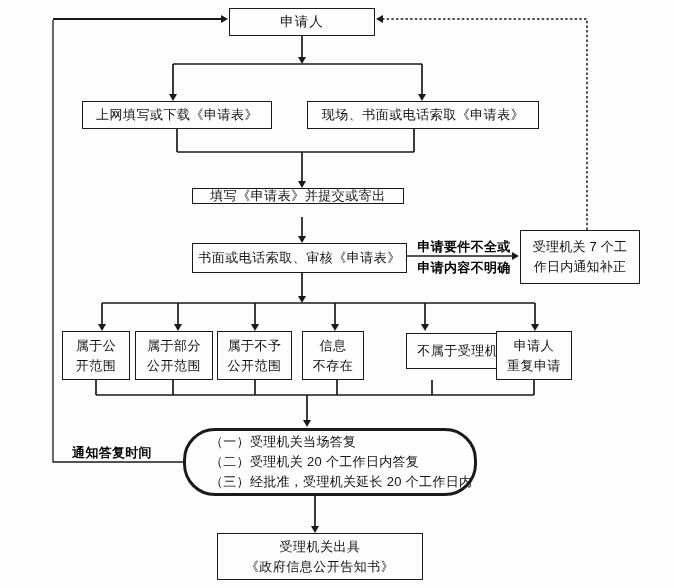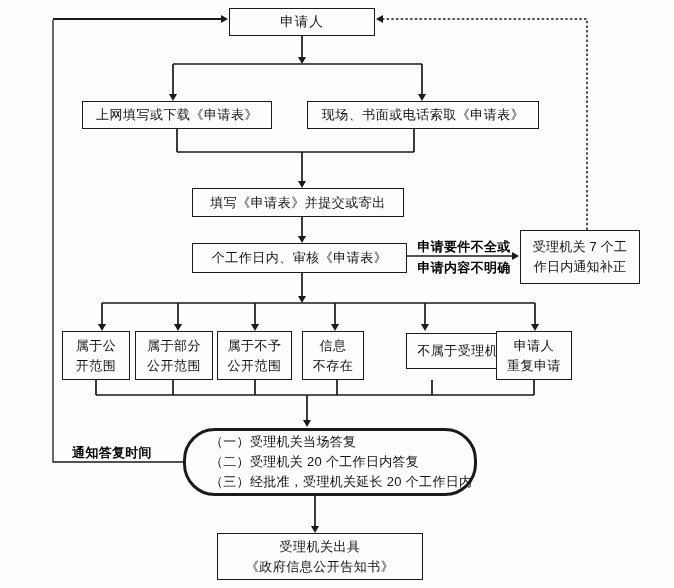--- a/index.html
+++ b/index.html
@@ -91,26 +91,26 @@
   </div>
 
   <div class="node" style="left:82px;top:101px;width:190px;height:28px;">
     <span>上网填写或下载《申请表》</span>
   </div>
 
   <div class="node" style="left:307px;top:101px;width:232px;height:28px;">
     <span>现场、书面或电话索取《申请表》</span>
   </div>
 
-  <div class="node" style="left:192px;top:188px;width:212px;height:29px;">
+  <div class="node" style="left:192px;top:188px;width:212px;height:16px;">
     <span>填写《申请表》并提交或寄出</span>
   </div>
 
   <div class="node" style="left:192px;top:243px;width:215px;height:30px;">
-    <span>个工作日内、审核《申请表》</span>
+    <span>书面或电话索取、审核《申请表》</span>
   </div>
 
   <div class="node" style="left:520px;top:230px;width:120px;height:54px;letter-spacing:0.2px;">
     <span>受理机关 7 个工</span>
     <span>作日内通知补正</span>
   </div>
 
   <div class="node" style="left:62px;top:331px;width:68px;height:49px;">
     <span>属于公</span>
     <span>开范围</span>

